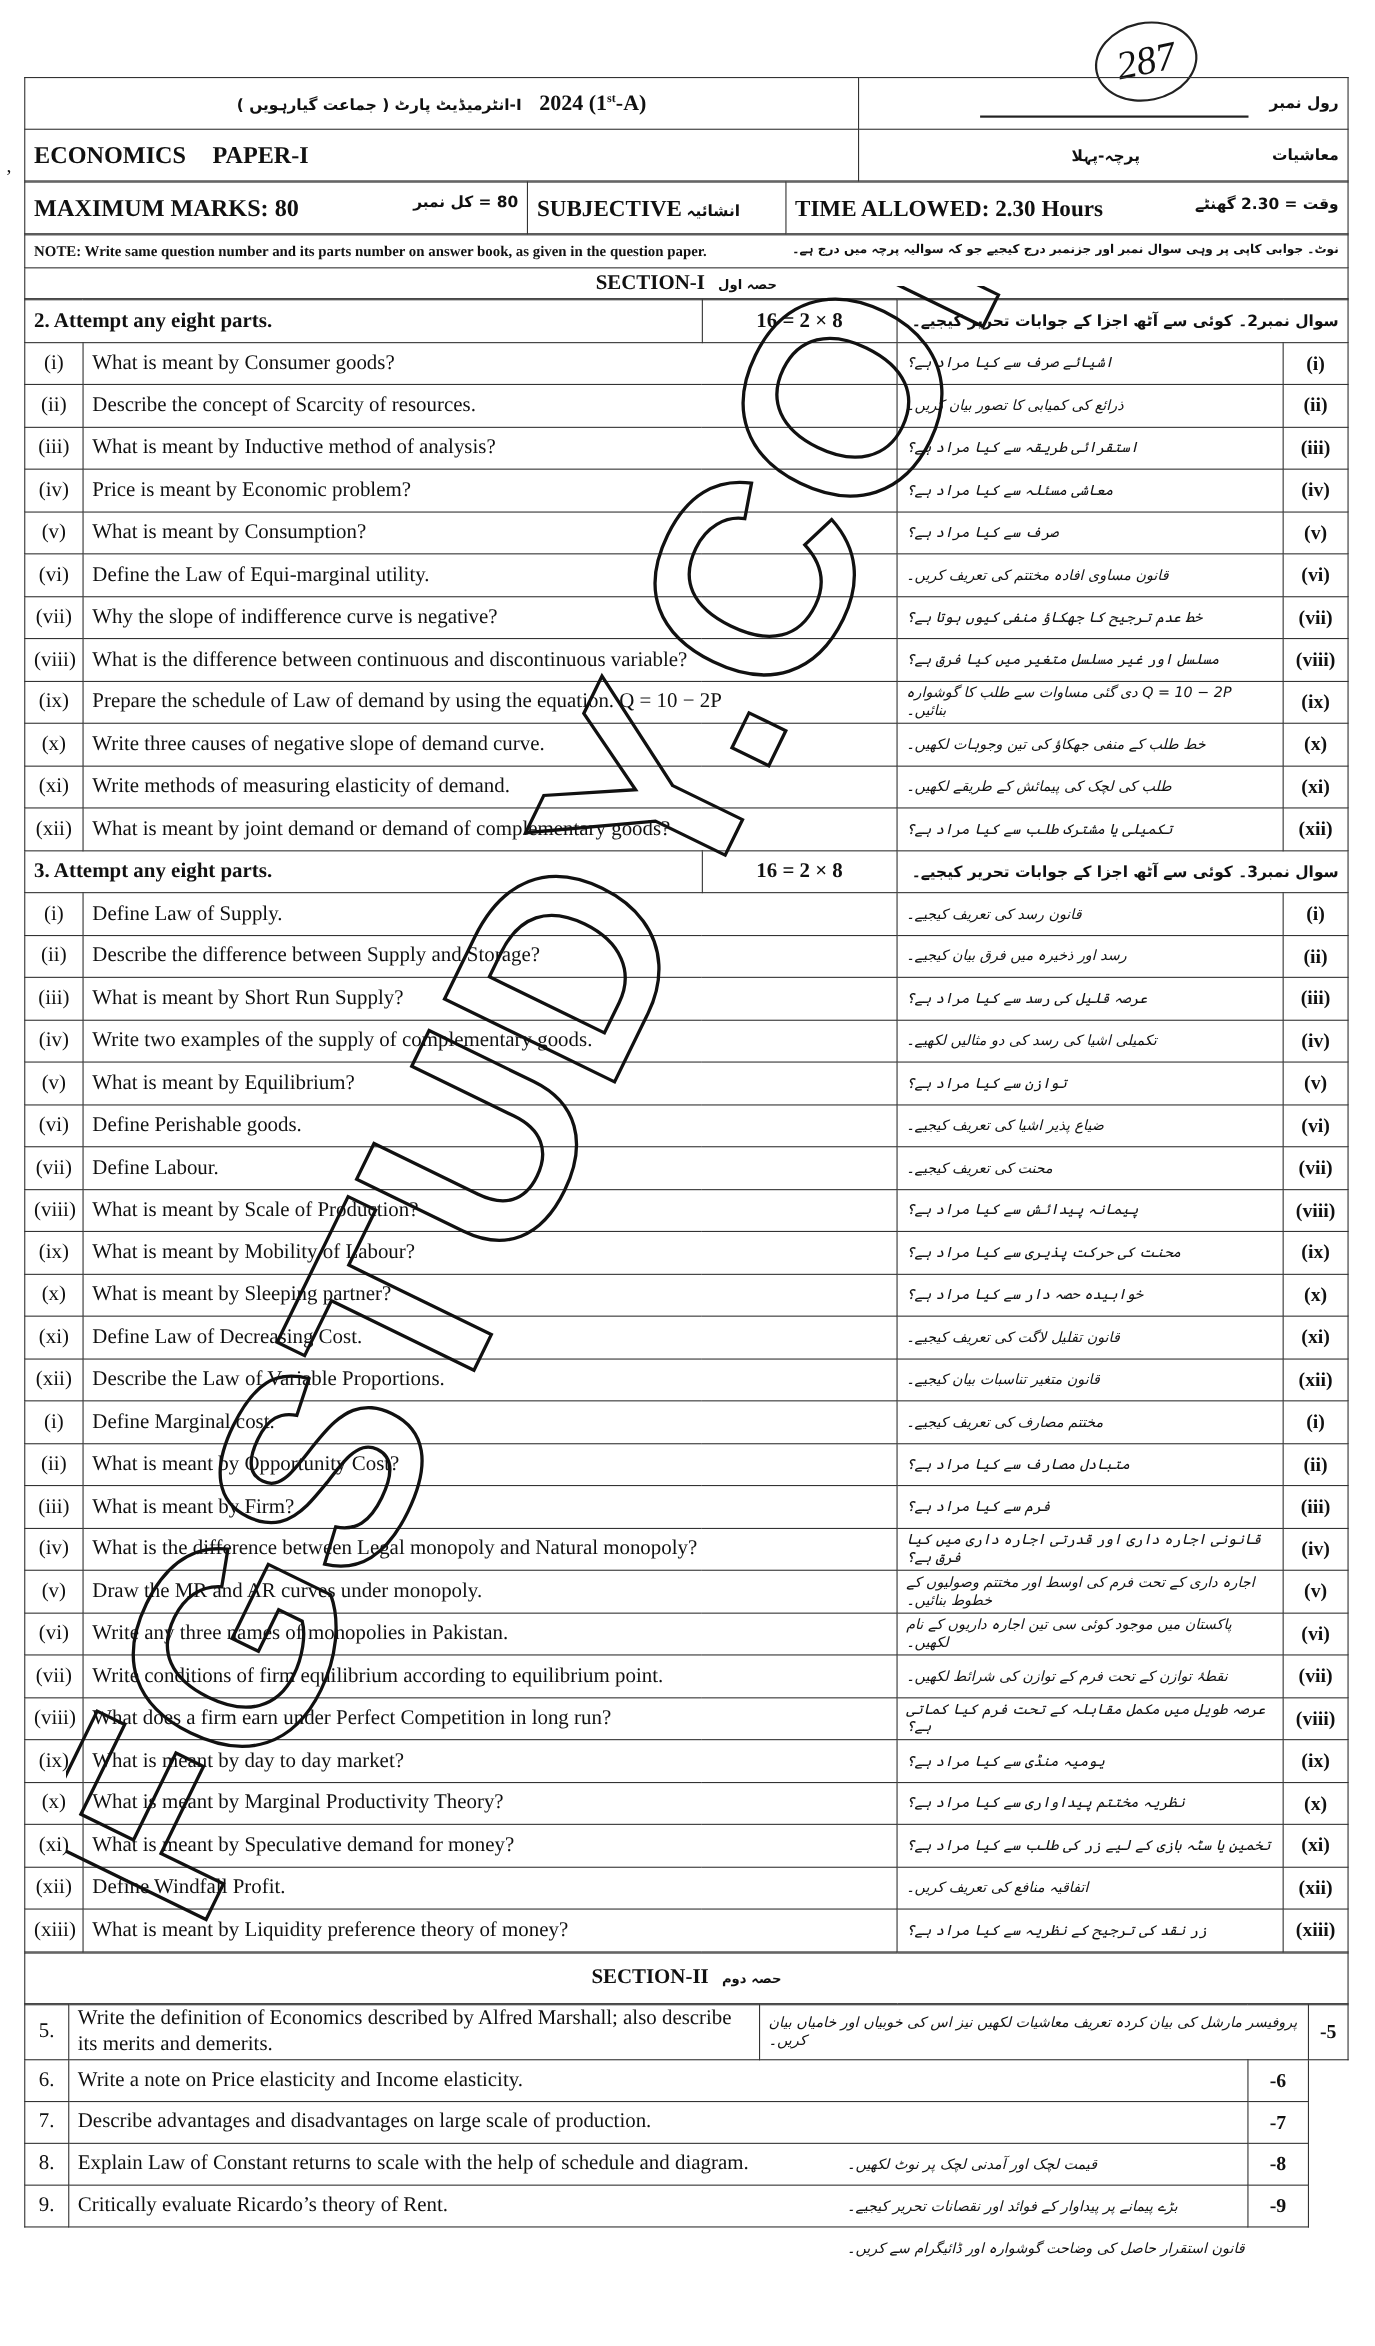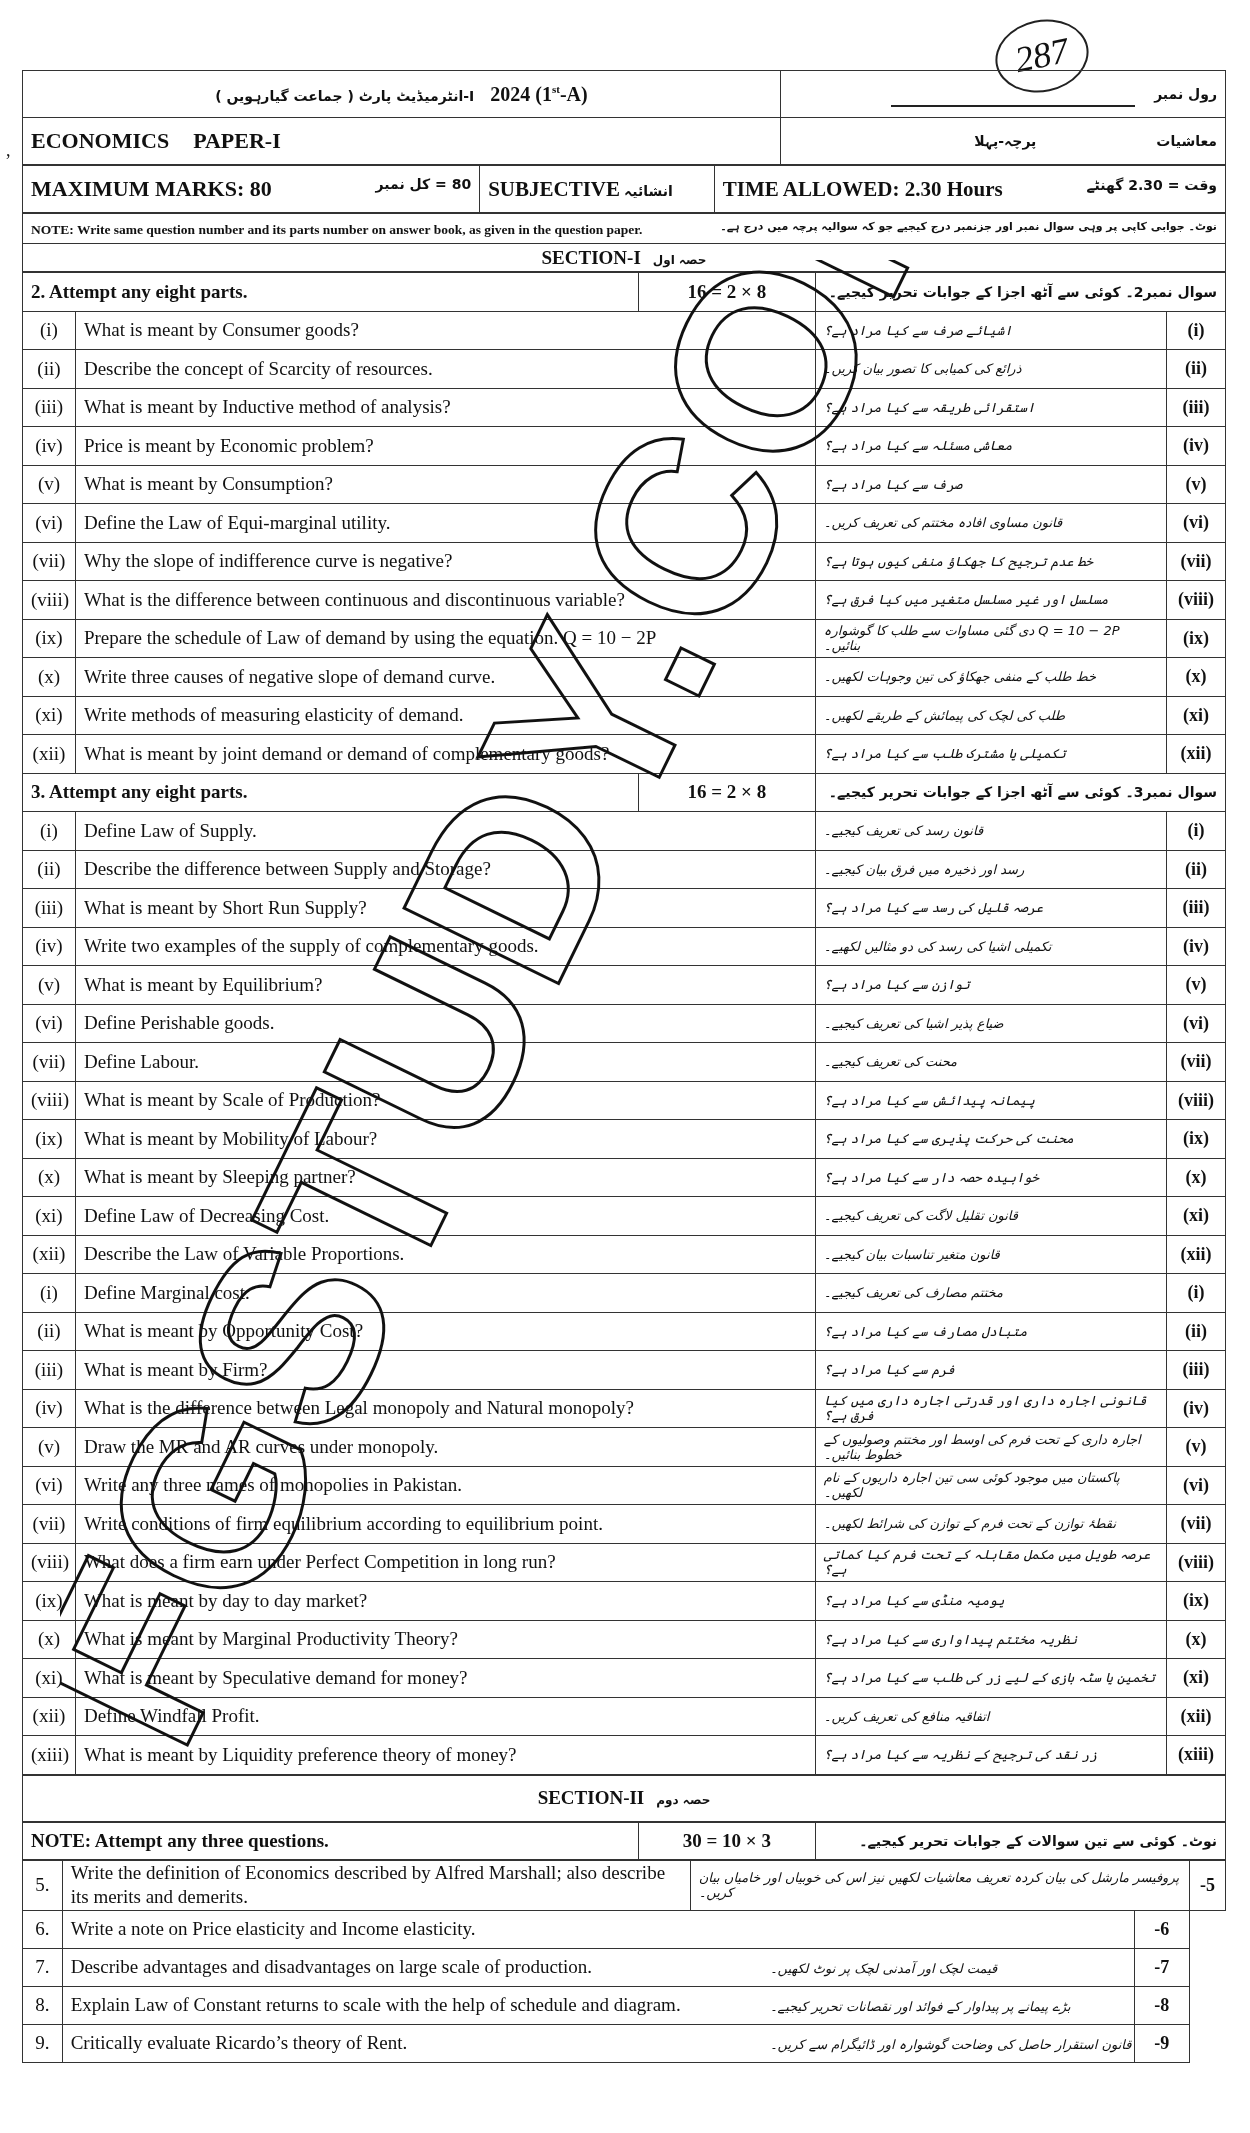--- a/index.html
+++ b/index.html
@@ -360,34 +360,20 @@
       <td colspan="2" class="center">
         <span class="b" style="font-size:19px">SECTION-II</span>
         &nbsp;
         <span class="urdu-b" style="font-size:12px">حصہ دوم</span>
       </td>
     </tr>
   </tbody>
     </table>
   <table>
     <colgroup>
-        <col style="width:51.2%">
-        <col style="width:14.7%">
-        <col style="width:34.1%">
-      </colgroup>
-    <tbody>
-        <tr style="height:37px">
-      <td class="b q">NOTE:  Attempt any three questions.</td>
-      <td class="b center q">30 = 10 × 3</td>
-      <td class="urdu-b">نوٹ۔ کوئی سے تین سوالات کے جوابات تحریر کیجیے۔</td>
-    </tr>
-  </tbody>
-    </table>
-  <table>
-    <colgroup>
         <col style="width:3.3%">
         <col style="width:52.2%">
         <col style="width:36.9%">
         <col style="width:4.6%">
         <col style="width:3%">
       </colgroup>
     <tbody>
         <tr style="height:50px">
       <td class="num">5.</td>
       <td class="q" style="line-height:24px">Write the definition of Economics described by Alfred Marshall; also describe its merits and demerits.</td>

